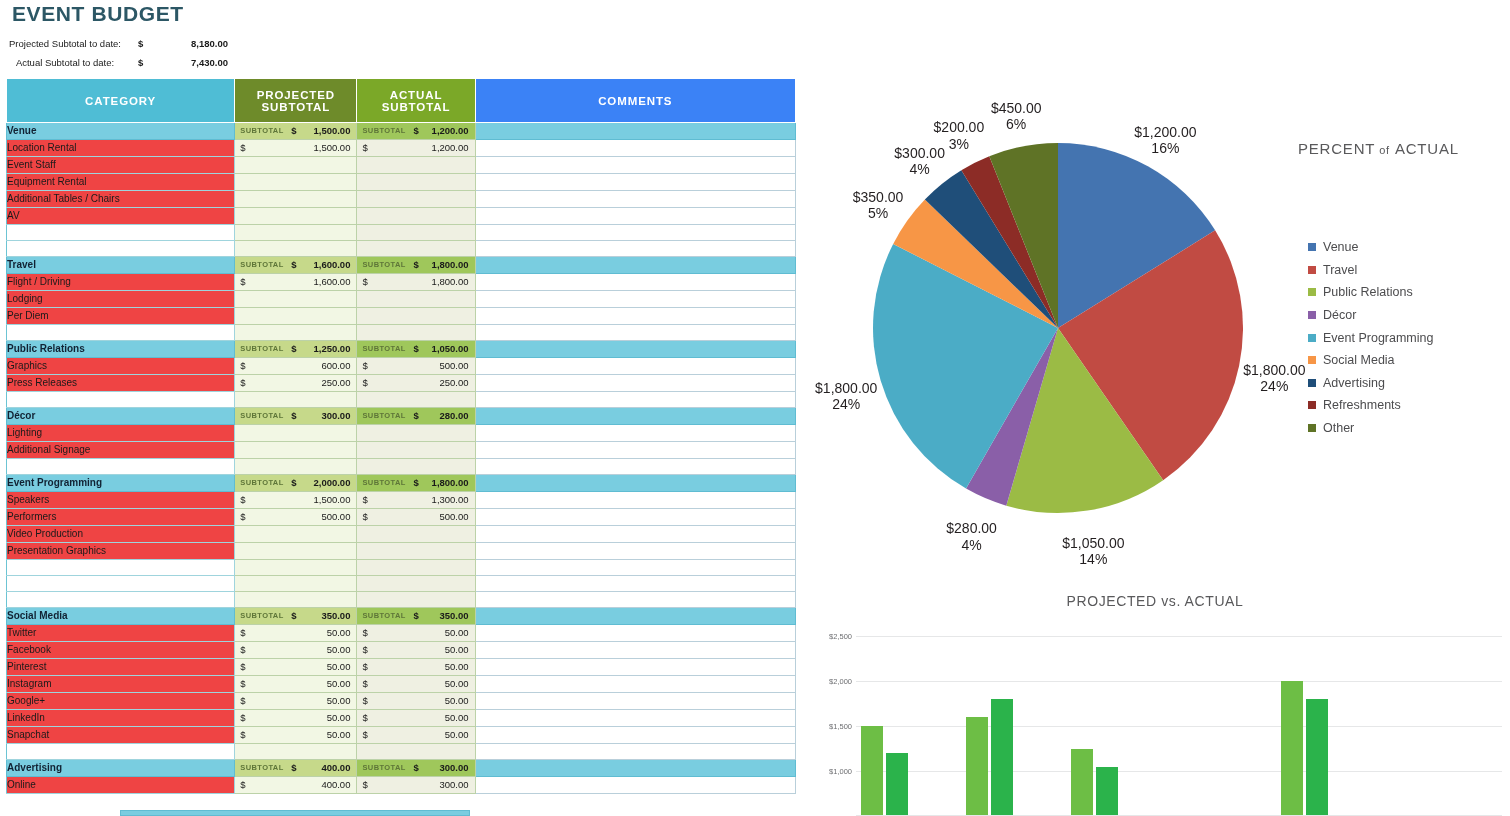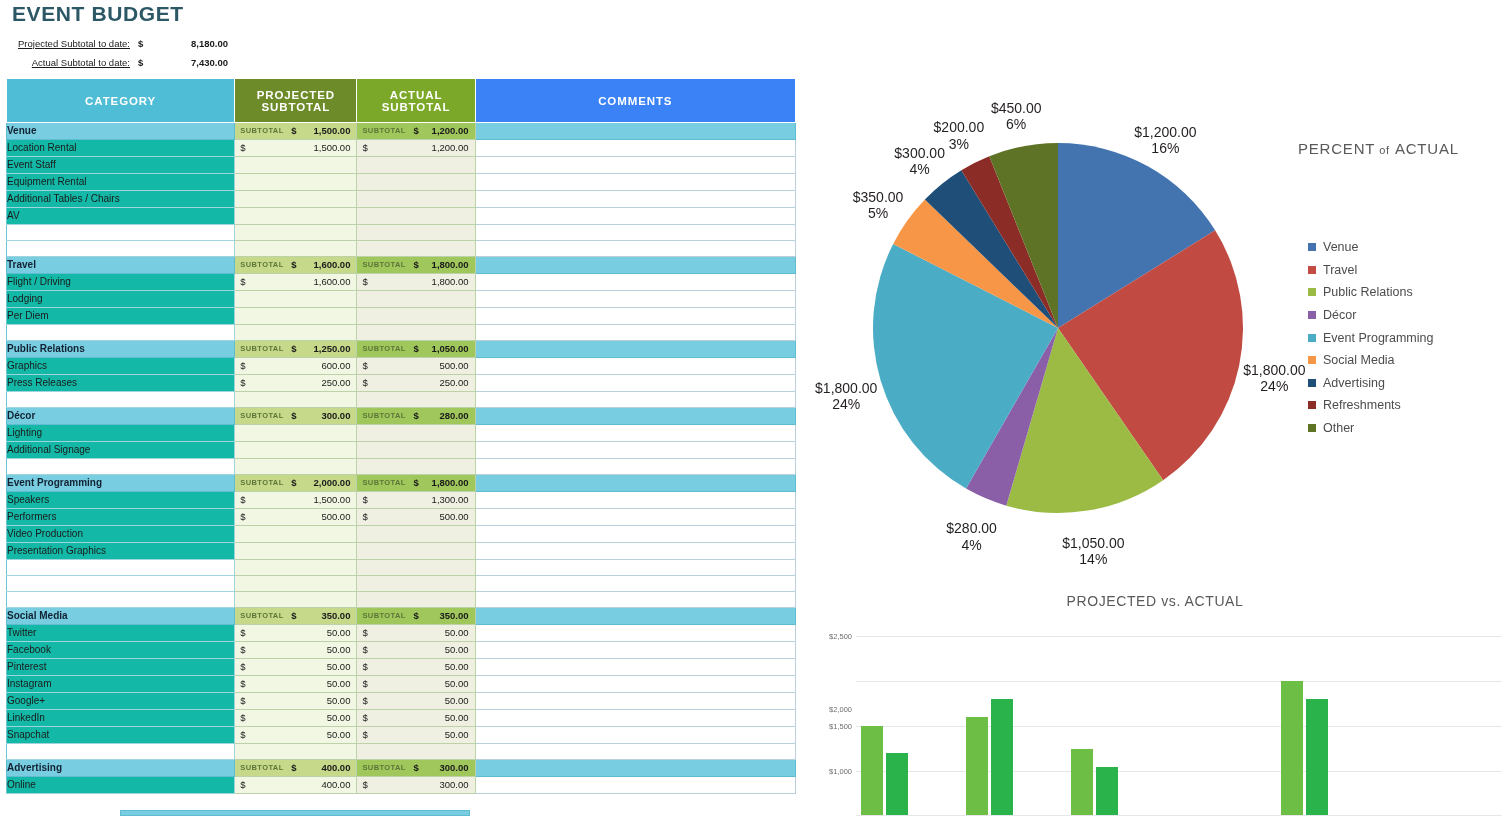--- a/index.html
+++ b/index.html
@@ -32,21 +32,21 @@
     letter-spacing: 0.6px;
     color: #2c5765;
     font-family: "Liberation Sans", sans-serif;
   }
   .totals-row {
     position: absolute;
     font-size: 9.5px;
     color: #1a1a1a;
     white-space: nowrap;
   }
-  .totals-label { position: absolute; text-align: right; width: 130px; font-weight: normal; text-decoration: underline; }
+  .totals-label { position: absolute; text-align: center; width: 130px; font-weight: normal; }
   .totals-cur   { position: absolute; left: 138px; font-weight: bold; }
   .totals-val   { position: absolute; left: 160px; width: 68px; text-align: right; font-weight: bold; }
 
   table.budget {
     position: absolute;
     left: 6px; top: 78px;
     width: 790px;
     border-collapse: collapse;
     table-layout: fixed;
     font-size: 10px;
@@ -80,21 +80,21 @@
   tr.row { height: 16px; }
   td.cat {
     border: 1px solid #9fd4dd;
     border-left: 1px solid #6cc4d4;
     padding-left: 8px;
     height: 16px;
     line-height: 16px;
     font-size: 10px;
     white-space: nowrap;
     overflow: hidden;
-    background: #14b8a6;
+    background: #ef4444;
   }
   tr.group td.cat {
     background: #79CDE0;
     font-weight: bold;
     color: #123;
     border-color: #5fbcd2;
   }
   td.money {
     border: 1px solid #bcd2a8;
     height: 16px;
@@ -748,21 +748,21 @@
           <span class="leg-sw" style="background: rgb(95, 115, 38);"></span>
           <span>Other</span>
         </div>
       </div>
 
     <div id="bar-title">PROJECTED vs. ACTUAL</div>
 
     <div id="bar-wrap">
       <div id="bar-ticks">
           <div class="bar-ytick" style="top: 18px;">$2,500</div>
-          <div class="bar-ytick" style="top: 63px; margin-top: 28px;">$2,000</div>
+          <div class="bar-ytick" style="top: 63px;">$2,000</div>
           <div class="bar-ytick" style="top: 108px;">$1,500</div>
           <div class="bar-ytick" style="top: 153px;">$1,000</div>
         </div>
       <div id="bar-grids">
           <div class="bar-grid" style="top: 18px;"></div>
           <div class="bar-grid" style="top: 63px;"></div>
           <div class="bar-grid" style="top: 108px;"></div>
           <div class="bar-grid" style="top: 153px;"></div>
         </div>
       <div class="bar-plot" id="bar-plot">

